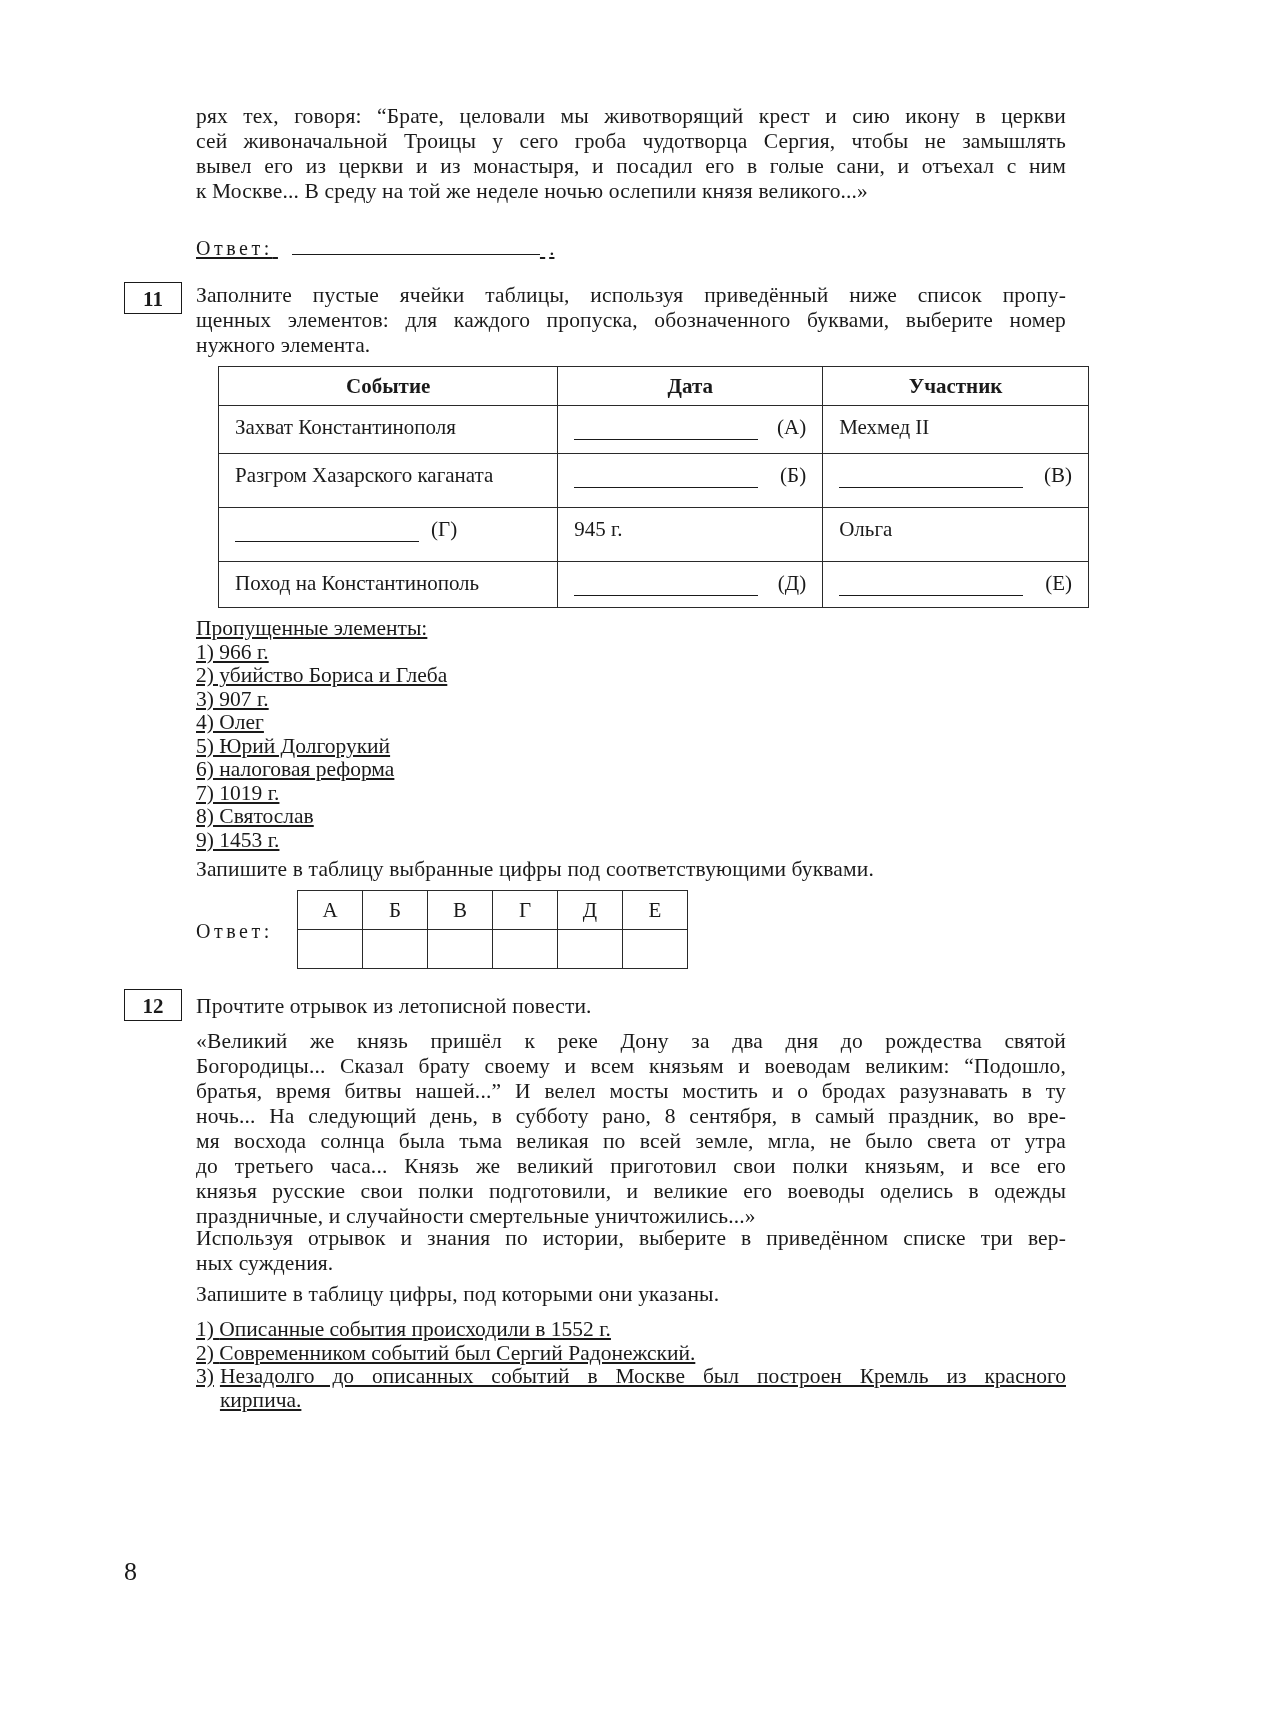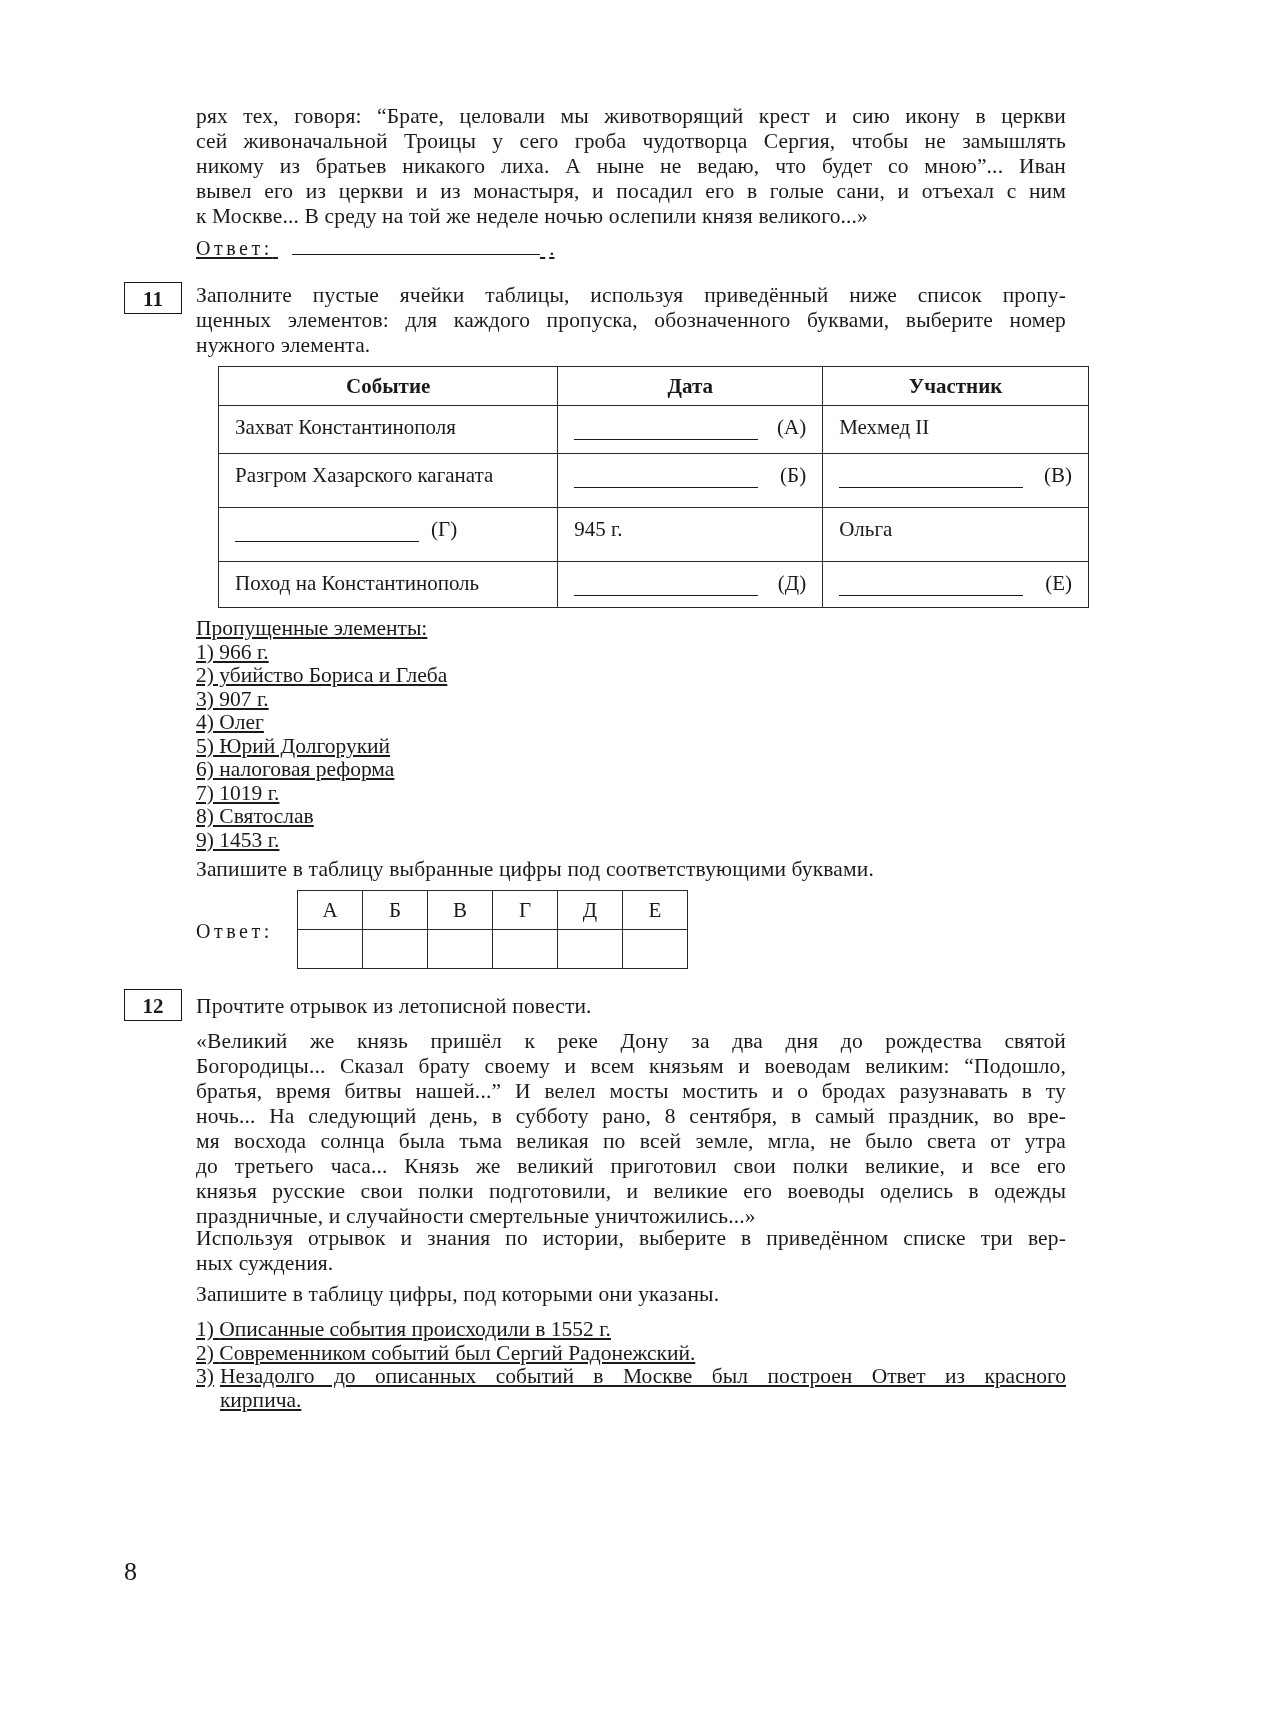--- a/index.html
+++ b/index.html
@@ -27,21 +27,20 @@
     .list { font-size:21.5px; line-height:23.5px; }
     .list div { white-space:nowrap;text-decoration:underline; }
     .pagenum { font-size:26px; }
   </style>
 </head>
 <body>
 
 <div class="abs para" style="left:196px; top:104px; width:870px;">
   <span class="line just">рях тех, говоря: “Брате, целовали мы животворящий крест и сию икону в церкви</span>
   <span class="line just">сей живоначальной Троицы у сего гроба чудотворца Сергия, чтобы не замышлять</span>
-  <span class="line just">никому из братьев никакого лиха. А ныне не ведаю, что будет со мною”... Иван</span>
   <span class="line just">вывел его из церкви и из монастыря, и посадил его в голые сани, и отъехал с ним</span>
   <span class="line">к Москве... В среду на той же неделе ночью ослепили князя великого...»</span>
 </div>
 
 <div class="abs" style="left:196px; top:234px; font-size:21px;text-decoration:underline;">
   <span class="answer-label">Ответ:</span>
   <span class="blank" style="width:248px; height:20px; margin-left:14px;"></span>
   <span style="margin-left:4px;">.</span>
 </div>
 
@@ -163,21 +162,21 @@
 <div class="qbox" style="left:124px; top:989px;">12</div>
 
 <div class="abs para" style="left:196px; top:994px; white-space:nowrap;">Прочтите отрывок из летописной повести.</div>
 
 <div class="abs para" style="left:196px; top:1029px; width:870px;">
   <span class="line just">«Великий же князь пришёл к реке Дону за два дня до рождества святой</span>
   <span class="line just">Богородицы... Сказал брату своему и всем князьям и воеводам великим: “Подошло,</span>
   <span class="line just">братья, время битвы нашей...” И велел мосты мостить и о бродах разузнавать в ту</span>
   <span class="line just">ночь... На следующий день, в субботу рано, 8 сентября, в самый праздник, во вре-</span>
   <span class="line just">мя восхода солнца была тьма великая по всей земле, мгла, не было света от утра</span>
-  <span class="line just">до третьего часа... Князь же великий приготовил свои полки великие, и все его</span>
+  <span class="line just">до третьего часа... Князь же великий приготовил свои полки князьям, и все его</span>
   <span class="line just">князья русские свои полки подготовили, и великие его воеводы оделись в одежды</span>
   <span class="line">праздничные, и случайности смертельные уничтожились...»</span>
 </div>
 
 <div class="abs para" style="left:196px; top:1226px; width:870px;">
   <span class="line just">Используя отрывок и знания по истории, выберите в приведённом списке три вер-</span>
   <span class="line">ных суждения.</span>
 </div>
 
 <div class="abs para" style="left:196px; top:1282px; white-space:nowrap;">Запишите в таблицу цифры, под которыми они указаны.</div>
@@ -187,19 +186,19 @@
     <span>1)</span>
     <span>Описанные события происходили в 1552 г.</span>
   </div>
   <div>
     <span>2)</span>
     <span>Современником событий был Сергий Радонежский.</span>
   </div>
   <div style="display:flex;">
     <span style="flex:0 0 auto; margin-right:6px;">3)</span>
     <span style="flex:1 1 auto; display:block;">
-      <span class="line just" style="display:block;">Незадолго до описанных событий в Москве был построен Ответ из красного</span>
+      <span class="line just" style="display:block;">Незадолго до описанных событий в Москве был построен Кремль из красного</span>
       <span style="display:block;">кирпича.</span>
     </span>
   </div>
 </div>
 
 <div class="abs pagenum" style="left:124px; top:1557px;">8</div>
 
 </body></html>

